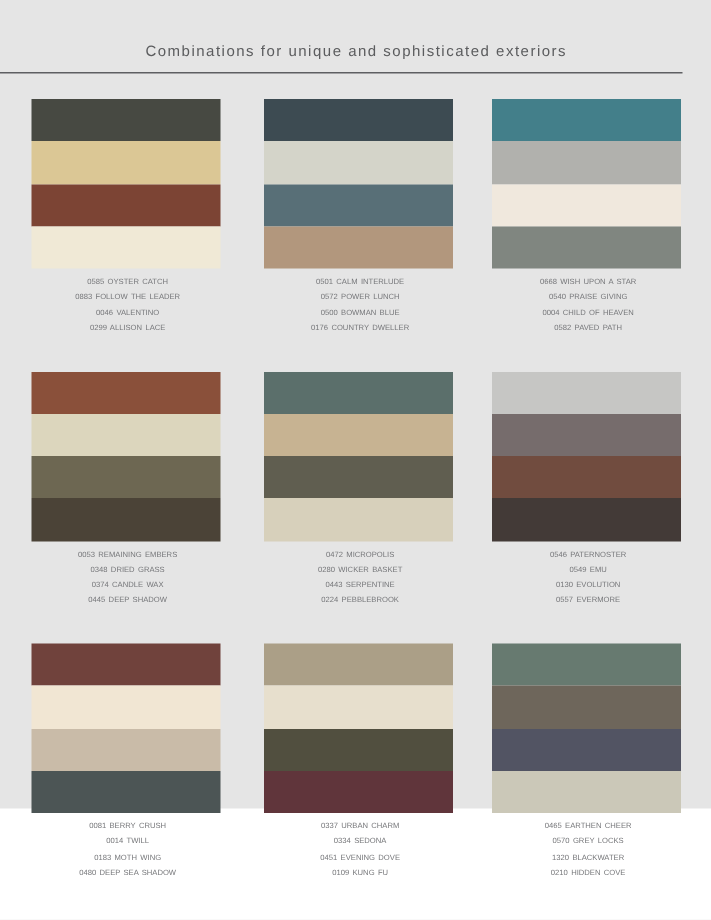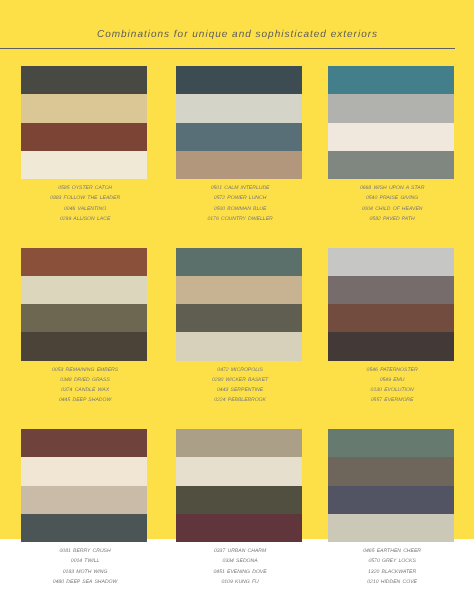--- a/index.html
+++ b/index.html
@@ -16,22 +16,21 @@
   }
   * {
     -webkit-font-smoothing: antialiased;
     text-rendering: geometricPrecision;
     box-sizing: border-box;
   }
   .page {
     position: relative;
     width: 474px;
     height: 539px;
-    background: #fde047;
-    font-style: italic;
+    background: #e5e5e5;
   }
   .title {
     position: absolute;
     left: 0;
     top: 29px;
     width: 474px;
     text-align: center;
     line-height: 11px;
     font-size: 10px;
     font-weight: 400;

